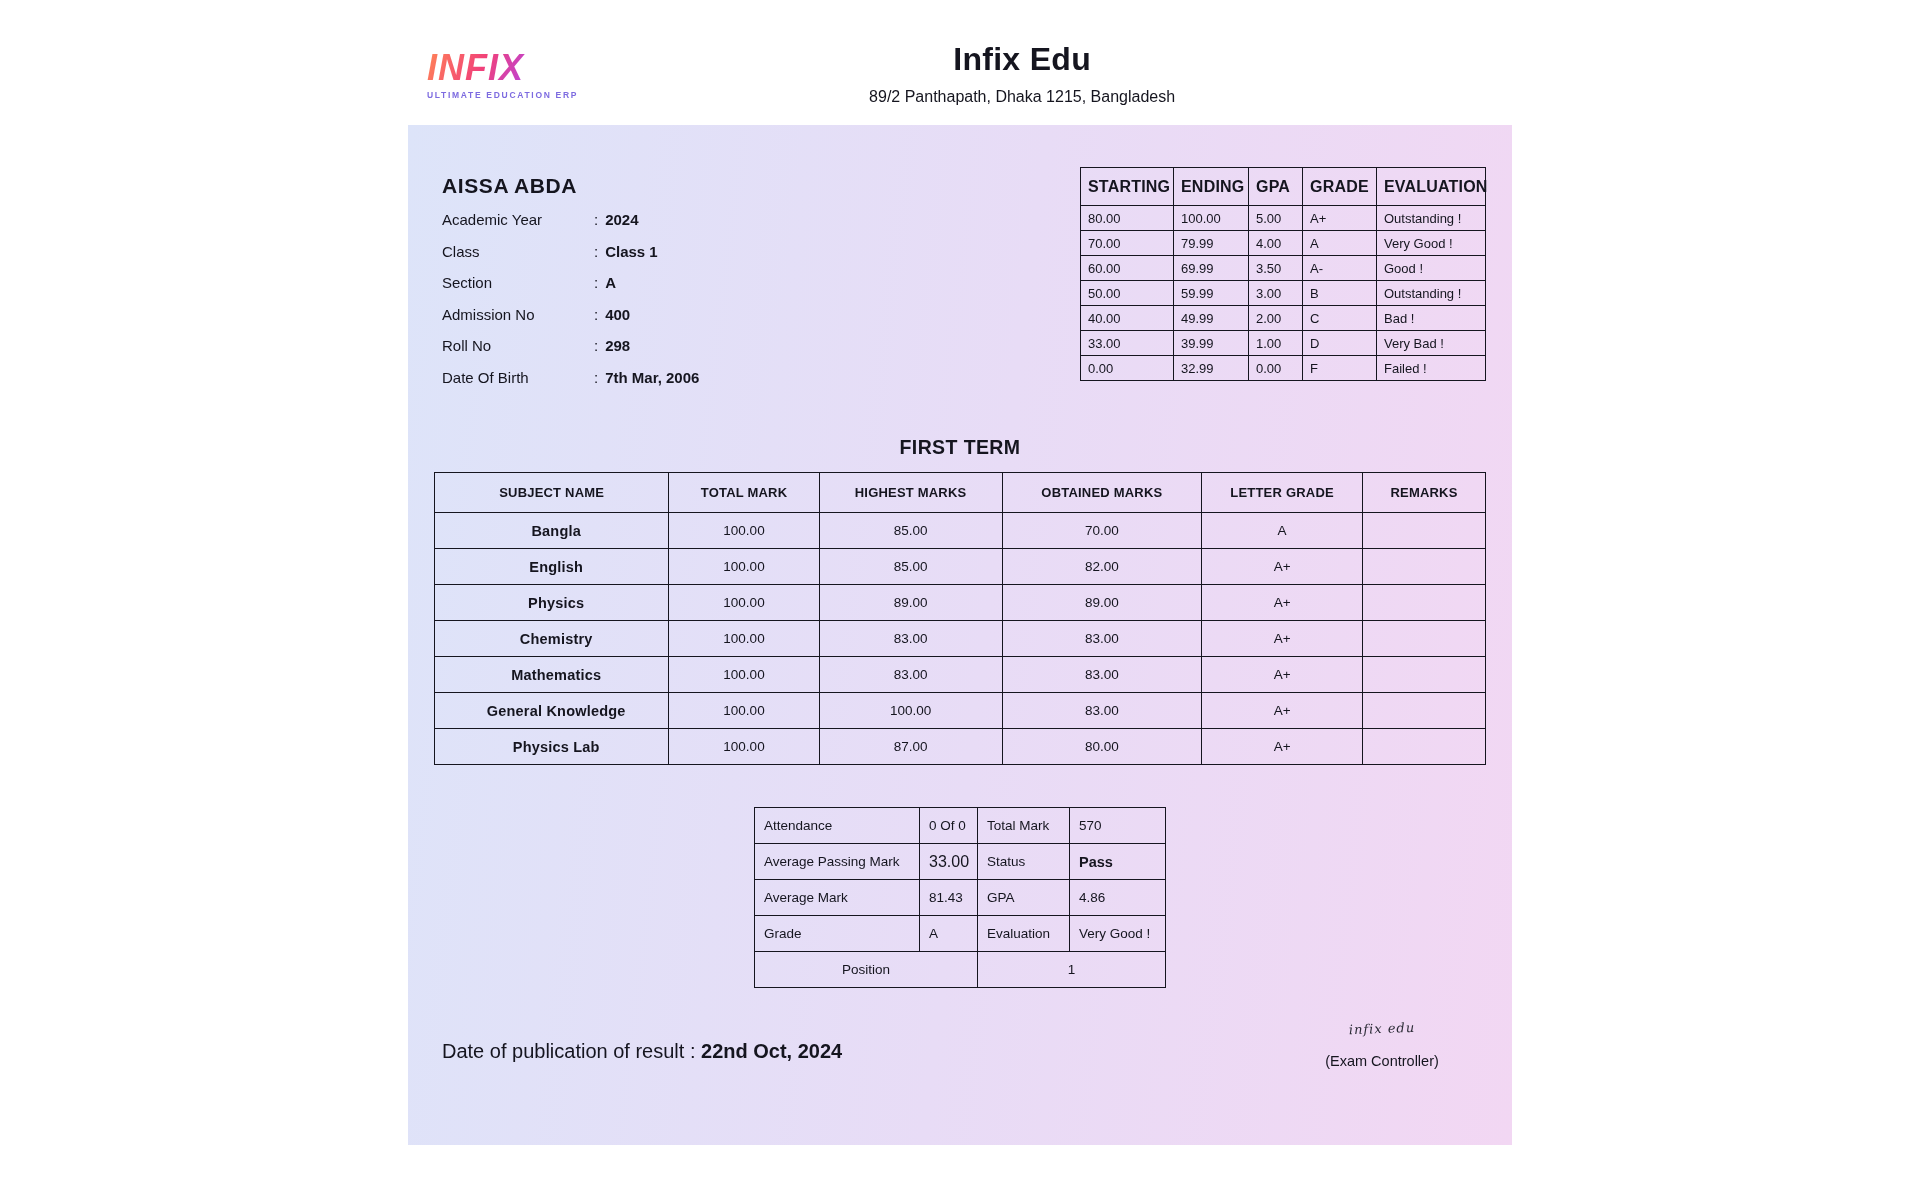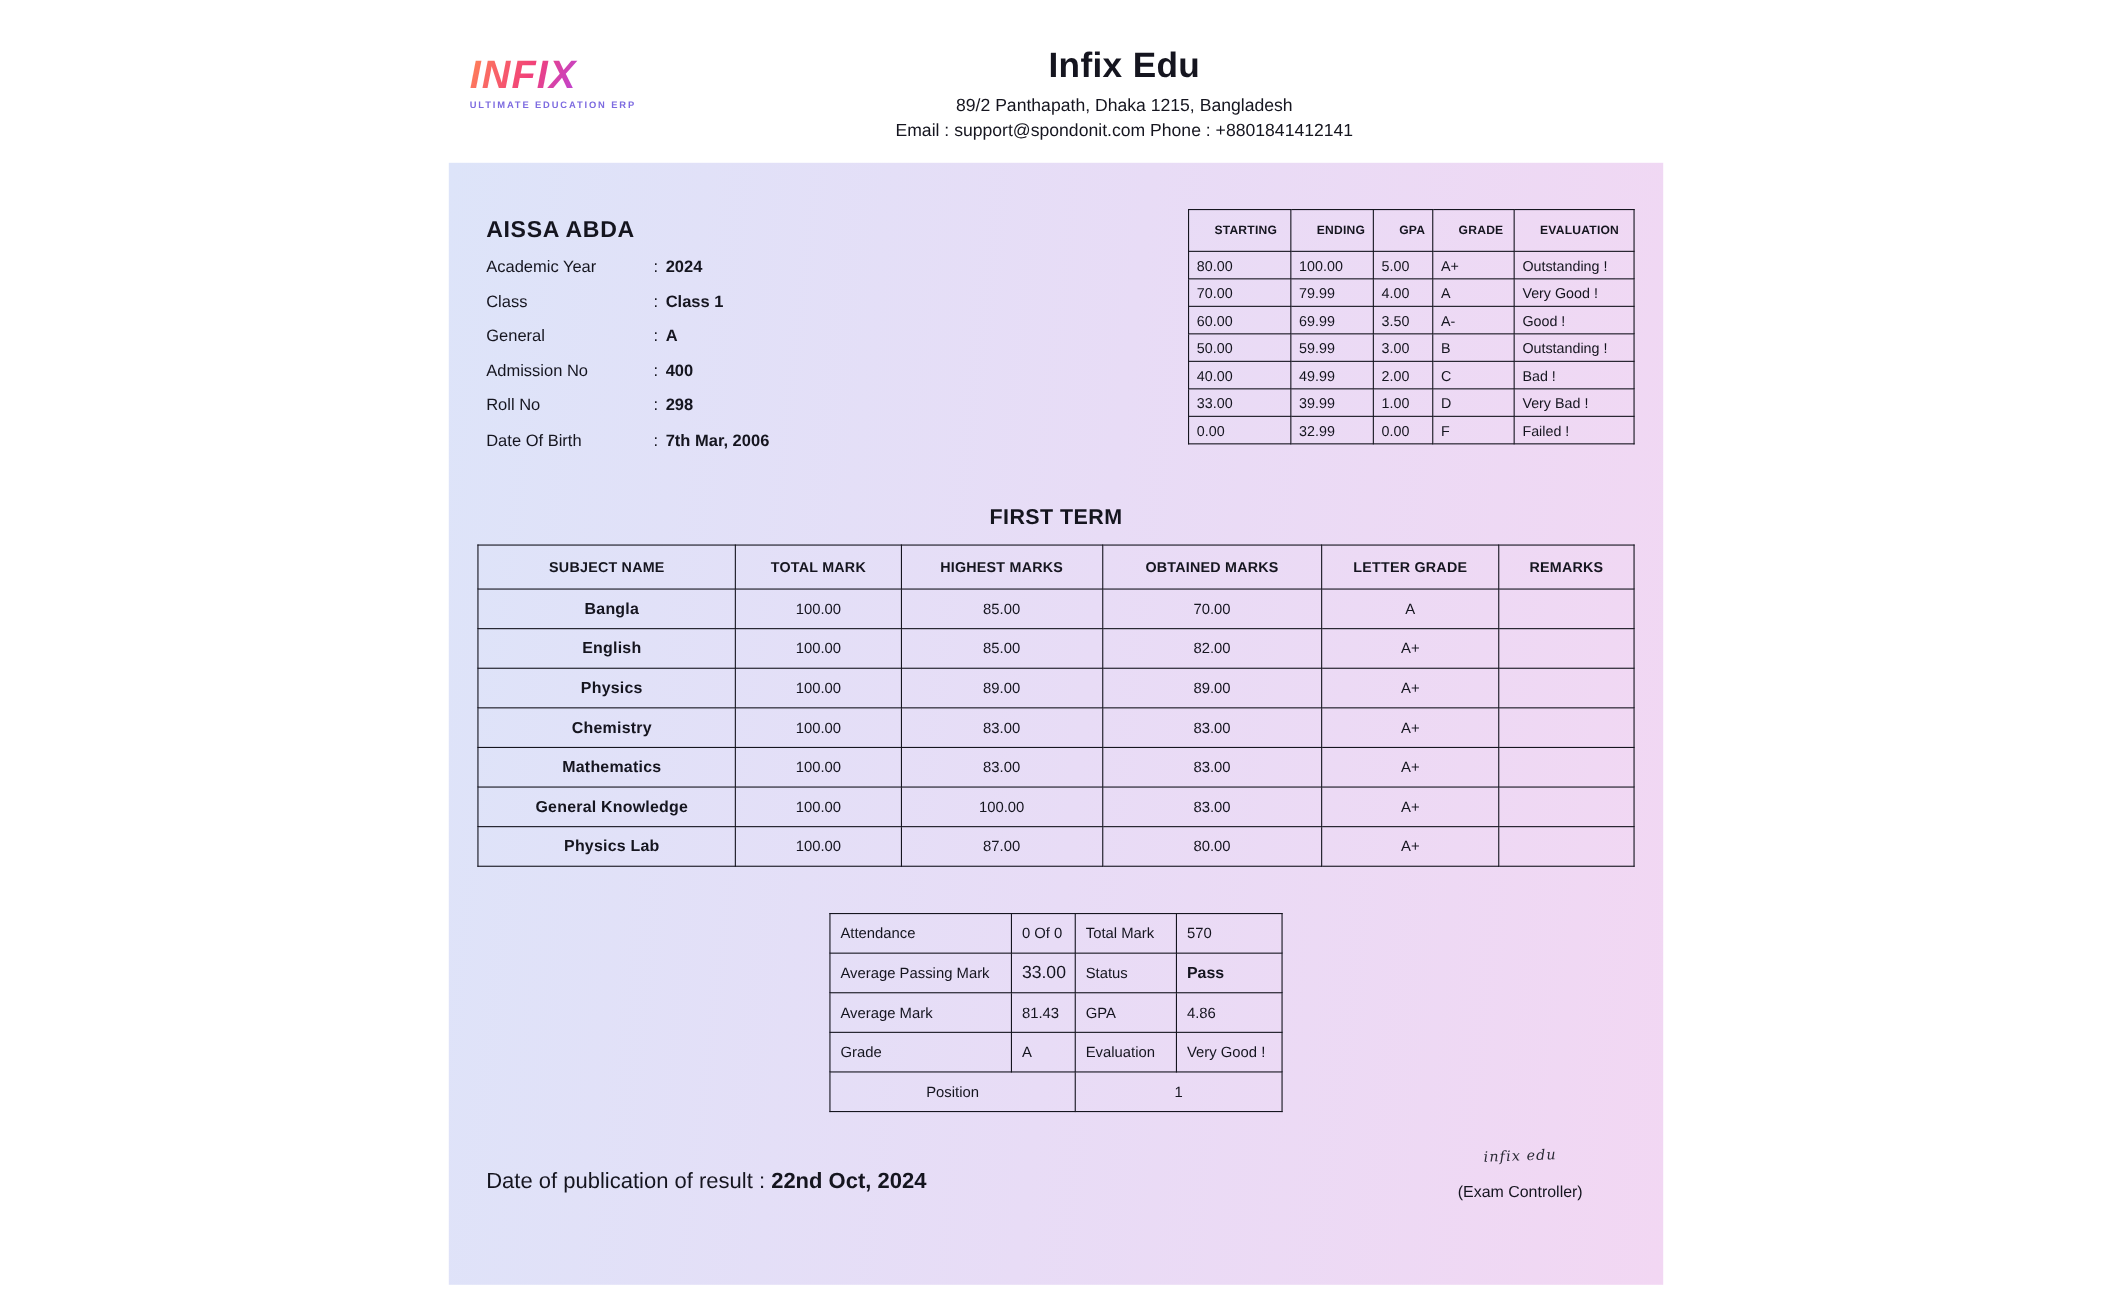--- a/index.html
+++ b/index.html
@@ -46,22 +46,22 @@
   .field { display: flex; align-items: center; height: 31.5px; font-size: 15px; }
   .flabel { width: 152px; font-weight: 500; }
   .fcolon { margin-right: 7px; font-weight: 500; }
   .fvalue { font-weight: 700; }
 
   table { border-collapse: collapse; }
   th, td { border: 1px solid #15151f; }
 
   .grade-table { width: 405px; table-layout: fixed; }
   .grade-table th {
-    height: 38px; font-size: 11px; font-weight: 700;
-    text-align: left; padding: 0 23px; letter-spacing: 0.2px;
+    height: 38px; font-size: 16px; font-weight: 700;
+    text-align: left; padding: 0 7px; letter-spacing: 0.2px;
   }
   .grade-table td { height: 25px; font-size: 13px; font-weight: 500; text-align: left; padding: 0 7px; }
 
   
   .term-title { margin-top: 39px; text-align: center; font-size: 19.5px; font-weight: 700; line-height: 30px; letter-spacing: 0.4px; }
   .sheet-underline { display: inline-block; border-bottom: 5px double #15151f; padding: 0 3px 3px 3px; }
 
   
   .marks-table { width: 100%; margin-top: 10px; table-layout: fixed; }
   .marks-table th { height: 40px; font-size: 13px; font-weight: 700; text-align: center; letter-spacing: 0.2px; }
@@ -93,21 +93,20 @@
 <div class="page">
 
   <header class="header">
     <div class="logo-block">
       <div class="logo-text">INFIX</div>
       <div class="logo-sub">ULTIMATE EDUCATION ERP</div>
     </div>
     <div class="header-center">
       <h1 class="school-name">Infix Edu</h1>
       <div class="address">89/2 Panthapath, Dhaka 1215, Bangladesh</div>
-      <div class="contact">Email : support@spondonit.com Phone : +8801841412141</div>
     </div>
     <div class="header-spacer"></div>
   </header>
 
   <section class="card">
 
     <div class="top-row">
 
       <div class="student">
         <div class="student-name">AISSA ABDA</div>
@@ -115,21 +114,21 @@
           <span class="flabel">Academic Year</span>
           <span class="fcolon">:</span>
           <span class="fvalue">2024</span>
         </div>
         <div class="field">
           <span class="flabel">Class</span>
           <span class="fcolon">:</span>
           <span class="fvalue">Class 1</span>
         </div>
         <div class="field">
-          <span class="flabel">General</span>
+          <span class="flabel">Section</span>
           <span class="fcolon">:</span>
           <span class="fvalue">A</span>
         </div>
         <div class="field">
           <span class="flabel">Admission No</span>
           <span class="fcolon">:</span>
           <span class="fvalue">400</span>
         </div>
         <div class="field">
           <span class="flabel">Roll No</span>

